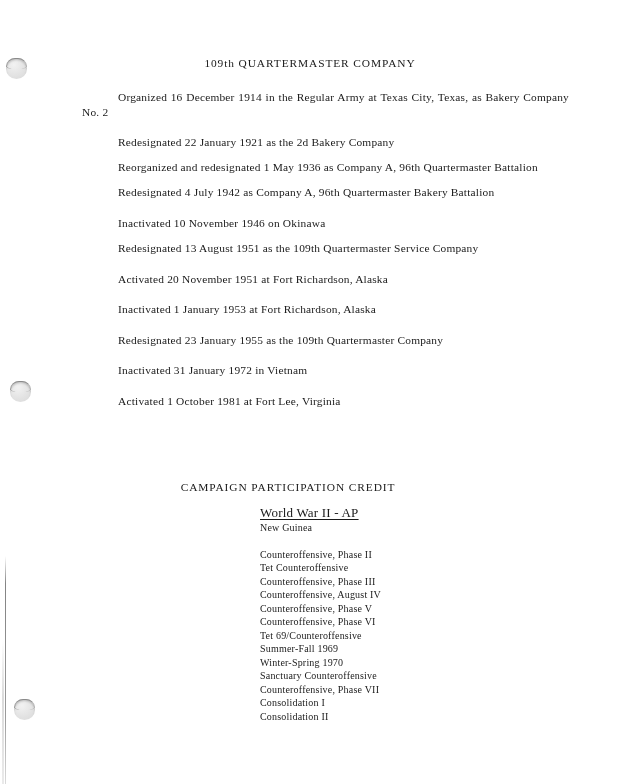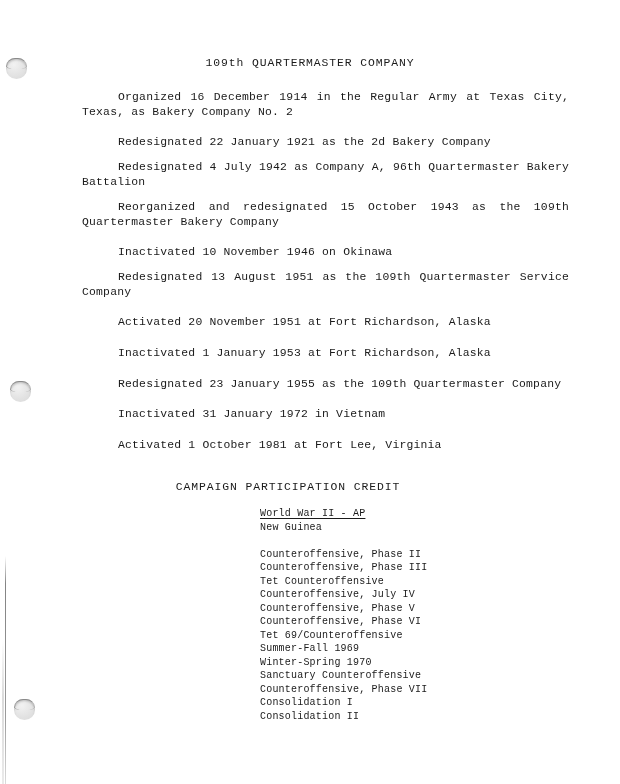--- a/index.html
+++ b/index.html
@@ -7,21 +7,21 @@
     margin: 0;
     padding: 0;
     background: #ffffff;
   }
   #page {
     position: relative;
     width: 620px;
     height: 784px;
     background: #ffffff;
     overflow: hidden;
-    font-family: Liberation Mono, monospace;
+    font-family: Liberation Serif, serif;
     color: #1a1a1a;
   }
 
   
   .punch-hole {
     position: absolute;
     border-radius: 50%;
     background: radial-gradient(circle at 38% 32%, #f2f2f2 0%, #e3e3e3 55%, #d8d8d8 100%);
     box-shadow: inset 0 2px 2px rgba(0,0,0,0.18);
   }
@@ -100,21 +100,21 @@
   }
 
   #campaign-groups {
     position: absolute;
     left: 260px;
     top: 503px;
     width: 330px;
   }
   .campaign-group { margin-bottom: 13px; }
   .campaign-war {
-    font-size: 10px;
+    font-size: 13px;
     line-height: 13.5px;
     letter-spacing: 0.2px;
     text-decoration: underline;
     text-underline-offset: 2px;
     display: inline-block;
     white-space: pre;
   }
   .campaign-item {
     font-size: 10px;
     line-height: 13.5px;
@@ -132,43 +132,43 @@
   <div class="punch-hole" id="hole-bottom"></div>
 
   <div id="scan-edge"></div>
   <div id="scan-edge-2"></div>
 
   <div id="doc-title">109th QUARTERMASTER COMPANY</div>
 
   <div id="lineage-list">
       <p class="lineage-entry">Organized 16 December 1914 in the Regular Army at Texas City, Texas, as Bakery Company No. 2</p>
       <p class="lineage-entry no-justify">Redesignated 22 January 1921 as the 2d Bakery Company</p>
+      <p class="lineage-entry">Reorganized and redesignated 1 May 1936 as Company A, 96th Quartermaster Battalion</p>
       <p class="lineage-entry">Redesignated 4 July 1942 as Company A, 96th Quartermaster Bakery Battalion</p>
-      <p class="lineage-entry">Reorganized and redesignated 15 October 1943 as the 109th Quartermaster Bakery Company</p>
       <p class="lineage-entry no-justify">Inactivated 10 November 1946 on Okinawa</p>
       <p class="lineage-entry">Redesignated 13 August 1951 as the 109th Quartermaster Service Company</p>
       <p class="lineage-entry no-justify">Activated 20 November 1951 at Fort Richardson, Alaska</p>
       <p class="lineage-entry no-justify">Inactivated 1 January 1953 at Fort Richardson, Alaska</p>
       <p class="lineage-entry no-justify">Redesignated 23 January 1955 as the 109th Quartermaster Company</p>
       <p class="lineage-entry no-justify">Inactivated 31 January 1972 in Vietnam</p>
       <p class="lineage-entry no-justify">Activated 1 October 1981 at Fort Lee, Virginia</p>
     </div>
 
   <div id="campaign-heading">CAMPAIGN PARTICIPATION CREDIT</div>
 
   <div id="campaign-groups">
       <div class="campaign-group">
         <div><span class="campaign-war">World War II - AP</span></div>
         <div class="campaign-item">New Guinea</div>
       </div>
       <div class="campaign-group">
         <div class="campaign-item">Counteroffensive, Phase II</div>
+        <div class="campaign-item">Tet Counteroffensive</div>
         <div class="campaign-item">Counteroffensive, Phase III</div>
-        <div class="campaign-item">Tet Counteroffensive</div>
-        <div class="campaign-item">Counteroffensive, July IV</div>
+        <div class="campaign-item">Counteroffensive, August IV</div>
         <div class="campaign-item">Counteroffensive, Phase V</div>
         <div class="campaign-item">Counteroffensive, Phase VI</div>
         <div class="campaign-item">Tet 69/Counteroffensive</div>
         <div class="campaign-item">Summer-Fall 1969</div>
         <div class="campaign-item">Winter-Spring 1970</div>
         <div class="campaign-item">Sanctuary Counteroffensive</div>
         <div class="campaign-item">Counteroffensive, Phase VII</div>
         <div class="campaign-item">Consolidation I</div>
         <div class="campaign-item">Consolidation II</div>
       </div>

